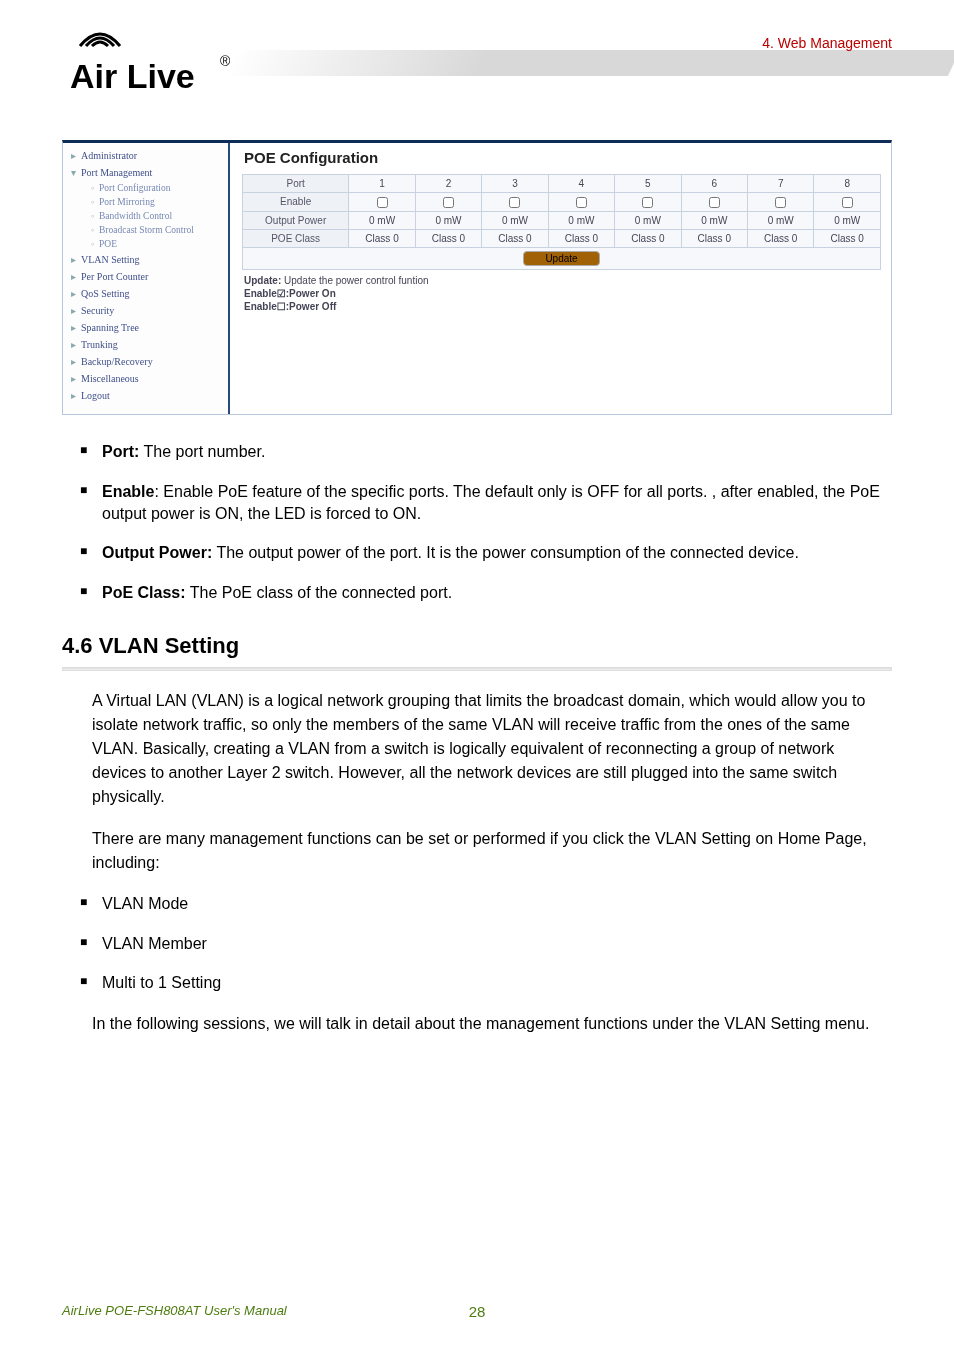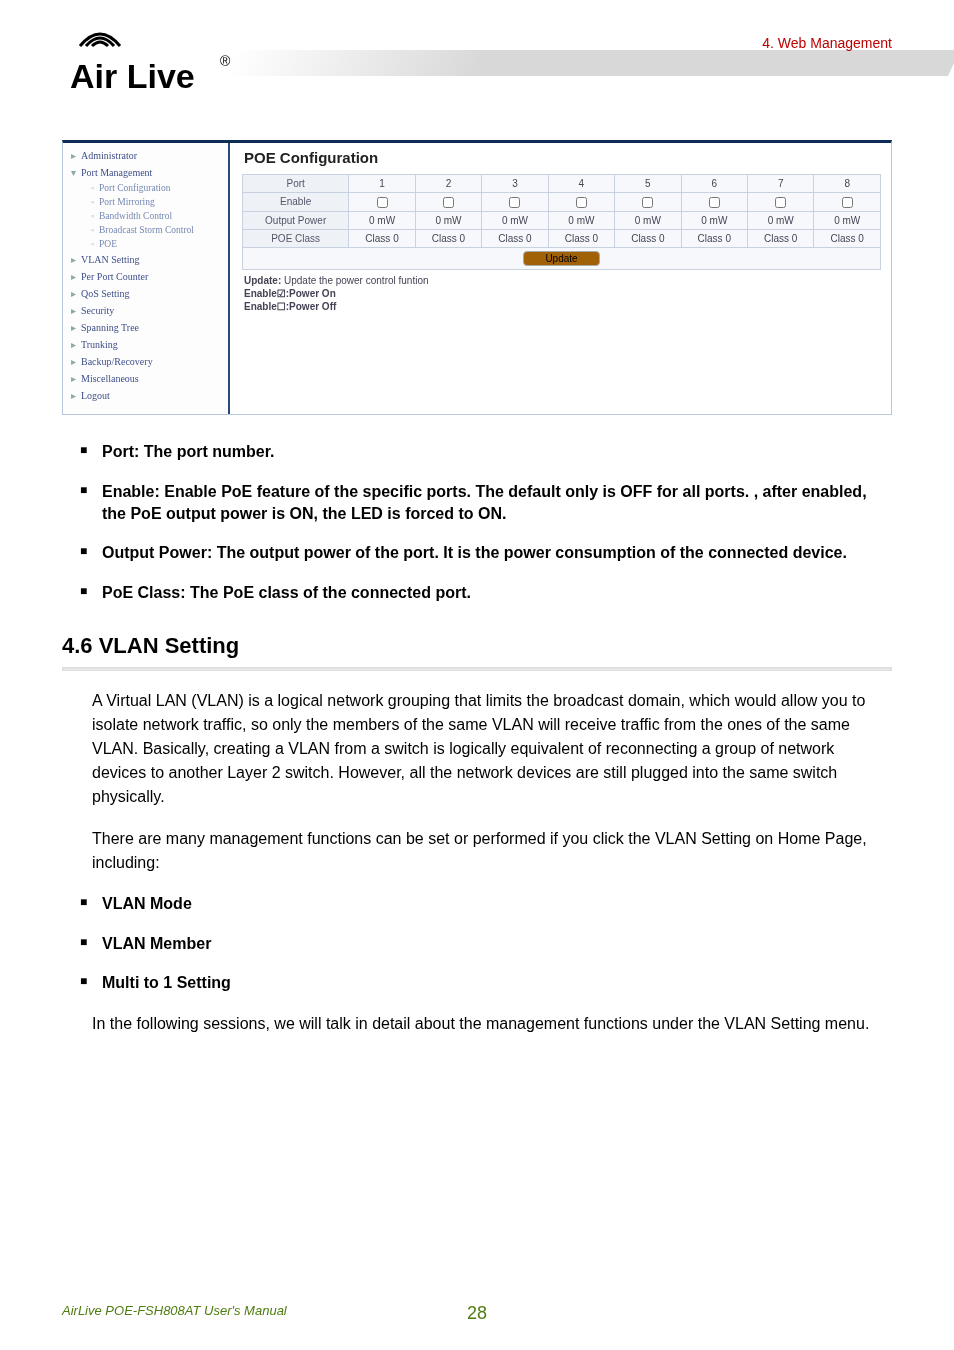--- a/index.html
+++ b/index.html
@@ -89,21 +89,21 @@
   .notes b { font-weight: bold; }
   .cb { width:11px; height:11px; vertical-align:middle; }
 
   .content {
     margin: 26px 62px 0 62px;
     font-size: 16px;
     color: #000;
     line-height: 1.35;
   }
   .blist { list-style: none; margin: 0 0 0 18px; }
-  .blist li { position: relative; padding-left: 22px; margin-bottom: 18px; font-weight: bold; }
+  .blist li { position: relative; padding-left: 22px; margin-bottom: 18px; }
   .blist li::before {
     content: "■";
     position: absolute;
     left: 0;
     top: 1px;
     font-size: 12px;
   }
   .section-title {
     font-size: 22px;
     font-weight: bold;
@@ -120,21 +120,21 @@
   .footer {
     position: absolute;
     bottom: 32px;
     left: 62px;
     right: 62px;
     display: flex;
     font-size: 13px;
     font-style: italic;
     color: #4d7c0f;
   }
-  .footer .pagenum { position:absolute; left:50%; transform:translateX(-50%); font-style:normal; font-size:18px; }
+  .footer .pagenum { position:absolute; left:50%; transform:translateX(-50%); font-style:normal; font-size:15px; }
 </style>
 </head>
 <body>
 
 <div class="page-header">
   <div class="logo">
     <svg width="160" height="84" viewBox="0 0 160 84">
       <g fill="none" stroke="#000" stroke-width="3">
         <path d="M10,28 Q30,4 50,28"></path>
         <path d="M16,28 Q30,12 44,28"></path>

